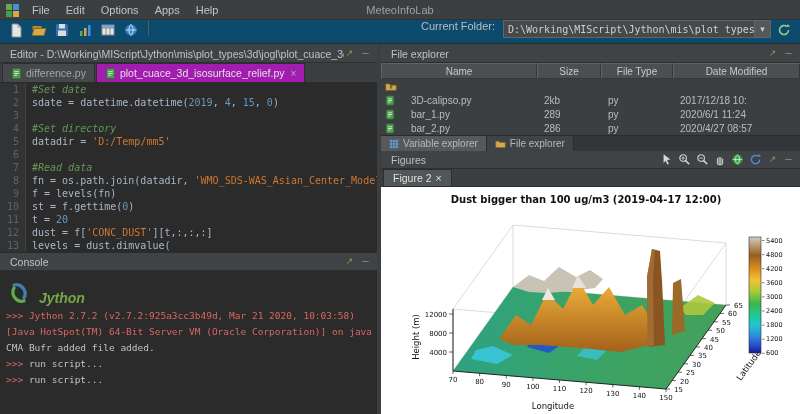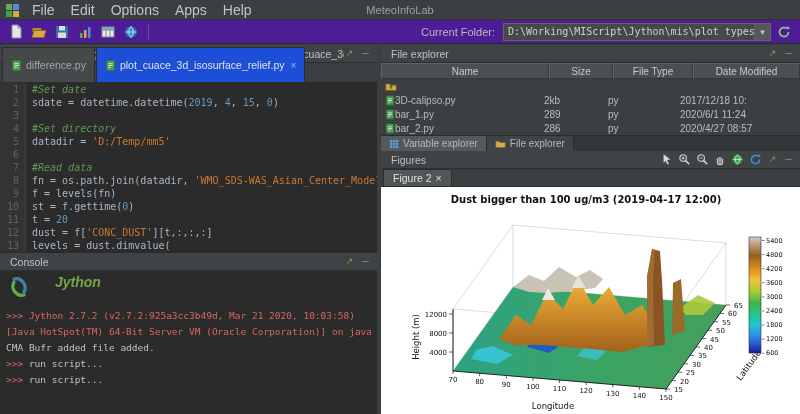--- a/index.html
+++ b/index.html
@@ -3,25 +3,25 @@
 <meta charset="utf-8">
 <style>
   *{margin:0;padding:0;box-sizing:border-box}
   html,body{width:800px;height:414px;overflow:hidden}
   body{font-family:"Liberation Sans",sans-serif;background:#3c3f41}
   .app{position:relative;width:800px;height:414px;background:#3c3f41;overflow:hidden}
 
   
   .menubar{position:absolute;top:0;left:0;right:0;height:20px;background:#3c3f41;border-bottom:1px solid #323232;display:flex;align-items:center;padding:0 6px;gap:2px;z-index:5}
   .applogo{width:13px;height:13px;margin-right:4px;display:inline-block}
-  .menu-item{color:#c3c3c3;font-size:14px;padding:1px 7px;border-radius:2px;position:relative;z-index:2}
+  .menu-item{color:#c3c3c3;font-size:11px;padding:1px 7px;border-radius:2px;position:relative;z-index:2}
   .app-title{position:absolute;left:0;right:0;text-align:center;color:#9aa0a6;font-size:11px;z-index:1}
 
   
-  .toolbar{position:absolute;top:20px;left:0;right:0;height:24px;background:#4c1d95;border-bottom:1px solid #2b2b2b;display:flex;align-items:center;padding:0 6px;gap:3px}
+  .toolbar{position:absolute;top:20px;left:0;right:0;height:24px;background:#0c4a6e;border-bottom:1px solid #2b2b2b;display:flex;padding:0 6px;gap:3px}
   .tbtn{width:20px;height:20px;display:flex;align-items:center;justify-content:center;border-radius:2px}
   .tsep{width:1px;height:16px;background:#5a5a5a;margin:0 4px}
   .spacer{flex:1}
   .cf-label{color:#bbbbbb;font-size:11px;margin-right:5px;white-space:nowrap}
   .combo{width:268px;height:18px;background:#45494a;border:1px solid #646464;display:flex;align-items:center}
   .combo-text{flex:1;color:#cfcfcf;font:10px "DejaVu Sans Mono",monospace;padding:0 4px;white-space:nowrap;overflow:hidden}
   .combo-btn{width:16px;height:100%;background:#54585a;color:#c8c8c8;display:flex;align-items:center;justify-content:center;font-size:9px;border-left:1px solid #646464}
 
   
   .main{position:absolute;top:45px;left:0;right:0;bottom:0}
@@ -32,50 +32,50 @@
   
   .panel-header{height:18px;background:#404345;border-bottom:1px solid #2e2e2e;display:flex;align-items:center;padding:0 6px;color:#c0c0c0;font-size:10.5px}
   .ph-title{flex:1;white-space:nowrap;overflow:hidden;margin-left:4px}
   .ph-icons{display:flex;gap:5px;align-items:center}
   .ph-ic{font-size:9px;color:#9ba0a3;width:11px;text-align:center;line-height:11px}
   .ph-ic.green{color:#6aa84f}
 
   
   .editor-panel{position:absolute;top:0;left:0;right:0;height:208px;background:#2b2b2b}
   .tabbar{position:absolute;top:18px;left:0;right:0;height:20px;background:#3c3f41;display:flex;align-items:flex-end;border-bottom:1px solid #2b2b2b;padding-left:2px}
-  .tab{height:35px;display:flex;align-items:center;gap:4px;padding:0 8px;font-size:10.5px;color:#9fa6ac;background:#45494a;border:1px solid #2e2e2e;border-bottom:none;margin-right:1px;white-space:nowrap}
-  .tab.active{background:#1d4ed8;color:#e2e2e2}
+  .tab{height:19px;display:flex;align-items:center;gap:4px;padding:0 8px;font-size:10.5px;color:#9fa6ac;background:#45494a;border:1px solid #2e2e2e;border-bottom:none;margin-right:1px;white-space:nowrap}
+  .tab.active{background:#a21caf;color:#e2e2e2}
   .tab .close{color:#aeb4b8;font-size:10px;margin-left:2px}
   .code{position:absolute;top:38px;bottom:0;left:0;right:0;background:#2b2b2b;overflow:hidden;font:10px "DejaVu Sans Mono",monospace;line-height:13px}
   .cl{display:flex;height:13px}
   .ln{width:26px;background:#313335;color:#606366;text-align:right;padding-right:6px;border-right:1px solid #404040;flex:none}
   .ct{padding-left:6px;white-space:pre;overflow:hidden}
   .seg.plain{color:#a9b7c6}
   .seg.comment{color:#629755;font-style:italic}
   .seg.string{color:#cc7832}
   .seg.number{color:#6897bb}
 
   
   .console-panel{position:absolute;top:208px;left:0;right:0;bottom:0;background:#a16207}
   .console-body{position:absolute;top:18px;left:0;right:0;bottom:0;background:#2b2b2b;padding:3px 6px;font:9.5px "DejaVu Sans Mono",monospace;line-height:16px;overflow:hidden}
-  .jylogo{display:flex;align-items:flex-start;gap:23px;height:32px;margin-bottom:2px}
+  .jylogo{display:flex;align-items:flex-end;gap:7px;height:32px;margin-bottom:2px}
   .jtext{color:#77a648;font:italic bold 14px "Liberation Sans",sans-serif}
   .cline{white-space:pre;height:16px;overflow:hidden}
   .cseg.red{color:#d9675f}
   .cseg.plain{color:#c2c2c2}
 
   
   .fe-panel{position:absolute;top:0;left:0;right:0;height:106px;background:#3c3f41}
   .fe-colhead{position:absolute;top:18px;left:0;right:0;height:16px;display:flex}
   .fe-hc{background:#4b4f52;border:1px solid #35383a;border-top-color:#5f6365;border-left-color:#5f6365;color:#c9c9c9;font-size:10px;display:flex;align-items:center;justify-content:center;overflow:hidden}
-  .w-name{width:168px}.w-size{width:64px}.w-type{width:80px}.w-date{flex:1}
+  .w-name{width:156px}.w-size{width:64px}.w-type{width:72px}.w-date{flex:1}
   .fe-rows{position:absolute;top:34px;left:0;right:0;bottom:16px;overflow:hidden}
   .fe-row{display:flex;height:14px;align-items:center;color:#bcbcbc;font-size:10px}
   .fe-cell{padding:0 5px;white-space:nowrap;overflow:hidden}
-  .fe-name{width:158px;display:flex;align-items:center;gap:0;padding-left:4px}
+  .fe-name{width:158px;display:flex;align-items:center;gap:16px;padding-left:4px}
   .fe-size{width:64px}.fe-type{width:72px}.fe-date{flex:1}
   .fe-tabs{position:absolute;bottom:0;left:0;right:0;height:16px;display:flex;background:#34373a;border-top:1px solid #2b2b2b}
   .fe-tab{display:flex;align-items:center;gap:4px;padding:0 8px;font-size:10px;color:#b8b8b8;background:#55595c;border-right:1px solid #2b2b2b}
   .fe-tab.active{background:#3f4345}
 
   
   .fig-panel{position:absolute;top:106px;left:0;right:0;bottom:0;background:#a16207}
   .fig-tabbar{position:absolute;top:18px;left:0;right:0;height:18px;background:#3c3f41;display:flex;align-items:center;border-bottom:1px solid #2b2b2b;padding-left:2px}
   .fig-tab{height:17px;display:flex;align-items:center;gap:4px;padding:0 9px;font-size:10.5px;color:#e0e0e0;background:#515658;border:1px solid #2e2e2e;border-bottom:none}
   .chart{position:absolute;top:36px;left:0;right:0;bottom:0;background:#ffffff}

